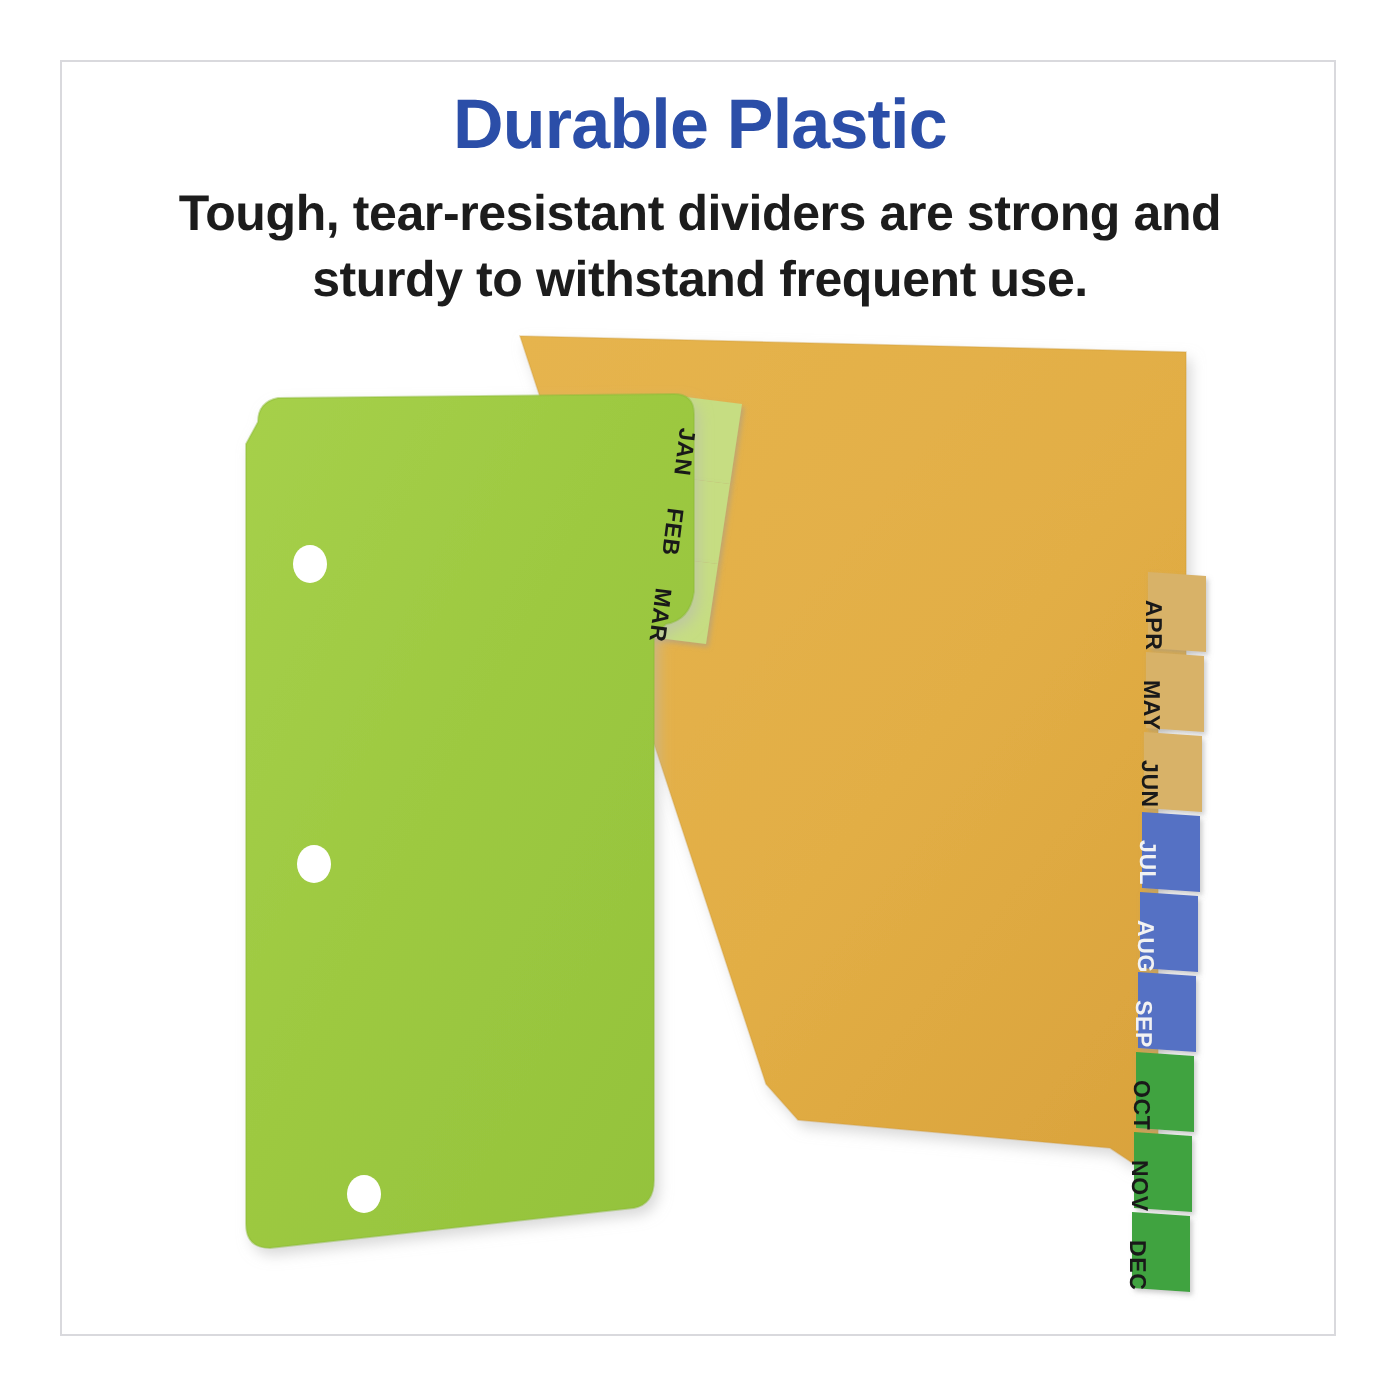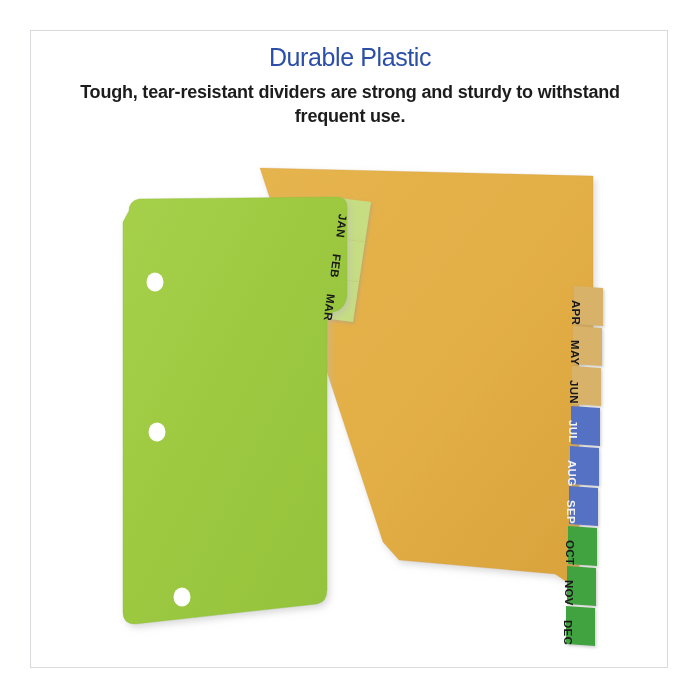--- a/index.html
+++ b/index.html
@@ -36,29 +36,29 @@
   
   #text-block {
     position: absolute;
     left: 30px;
     top: 44px;
     width: 640px;
     text-align: center;
   }
   #headline {
     color: #2b4ea8;
-    font-size: 25px;
-    font-weight: normal;
+    font-size: 35px;
+    font-weight: bold;
     letter-spacing: -0.4px;
     line-height: 1.1;
     margin: 0 0 8px 0;
   }
   #subhead {
     color: #1c1c1c;
-    font-size: 18px;
+    font-size: 25px;
     font-weight: bold;
     line-height: 1.35;
     margin: 0;
     padding: 0 34px;
     letter-spacing: -0.2px;
   }
 
   
   #photo {
     position: absolute;

